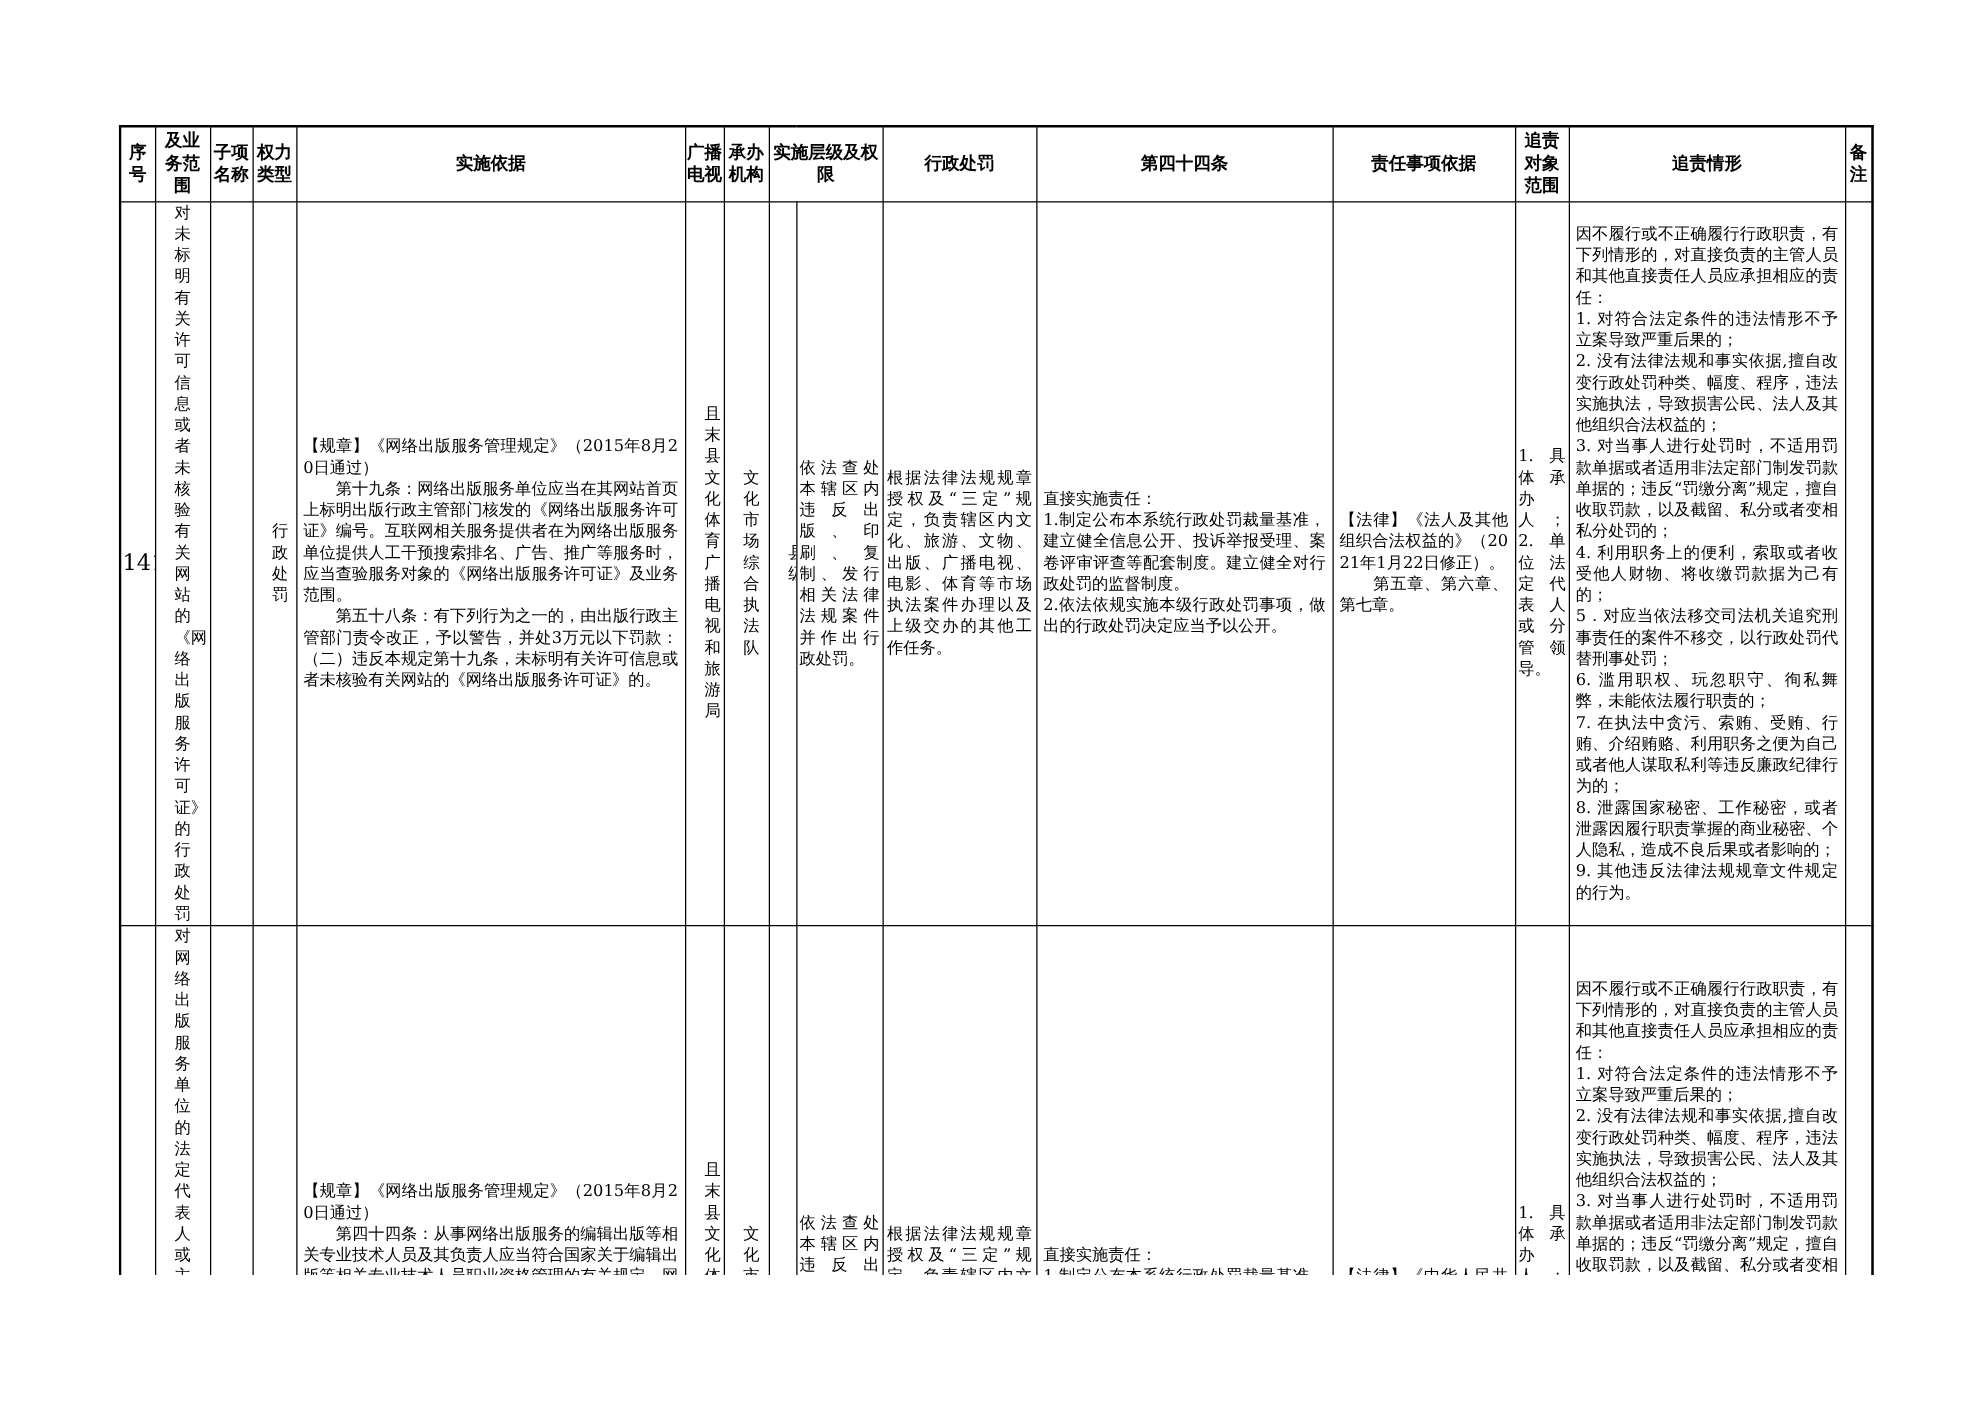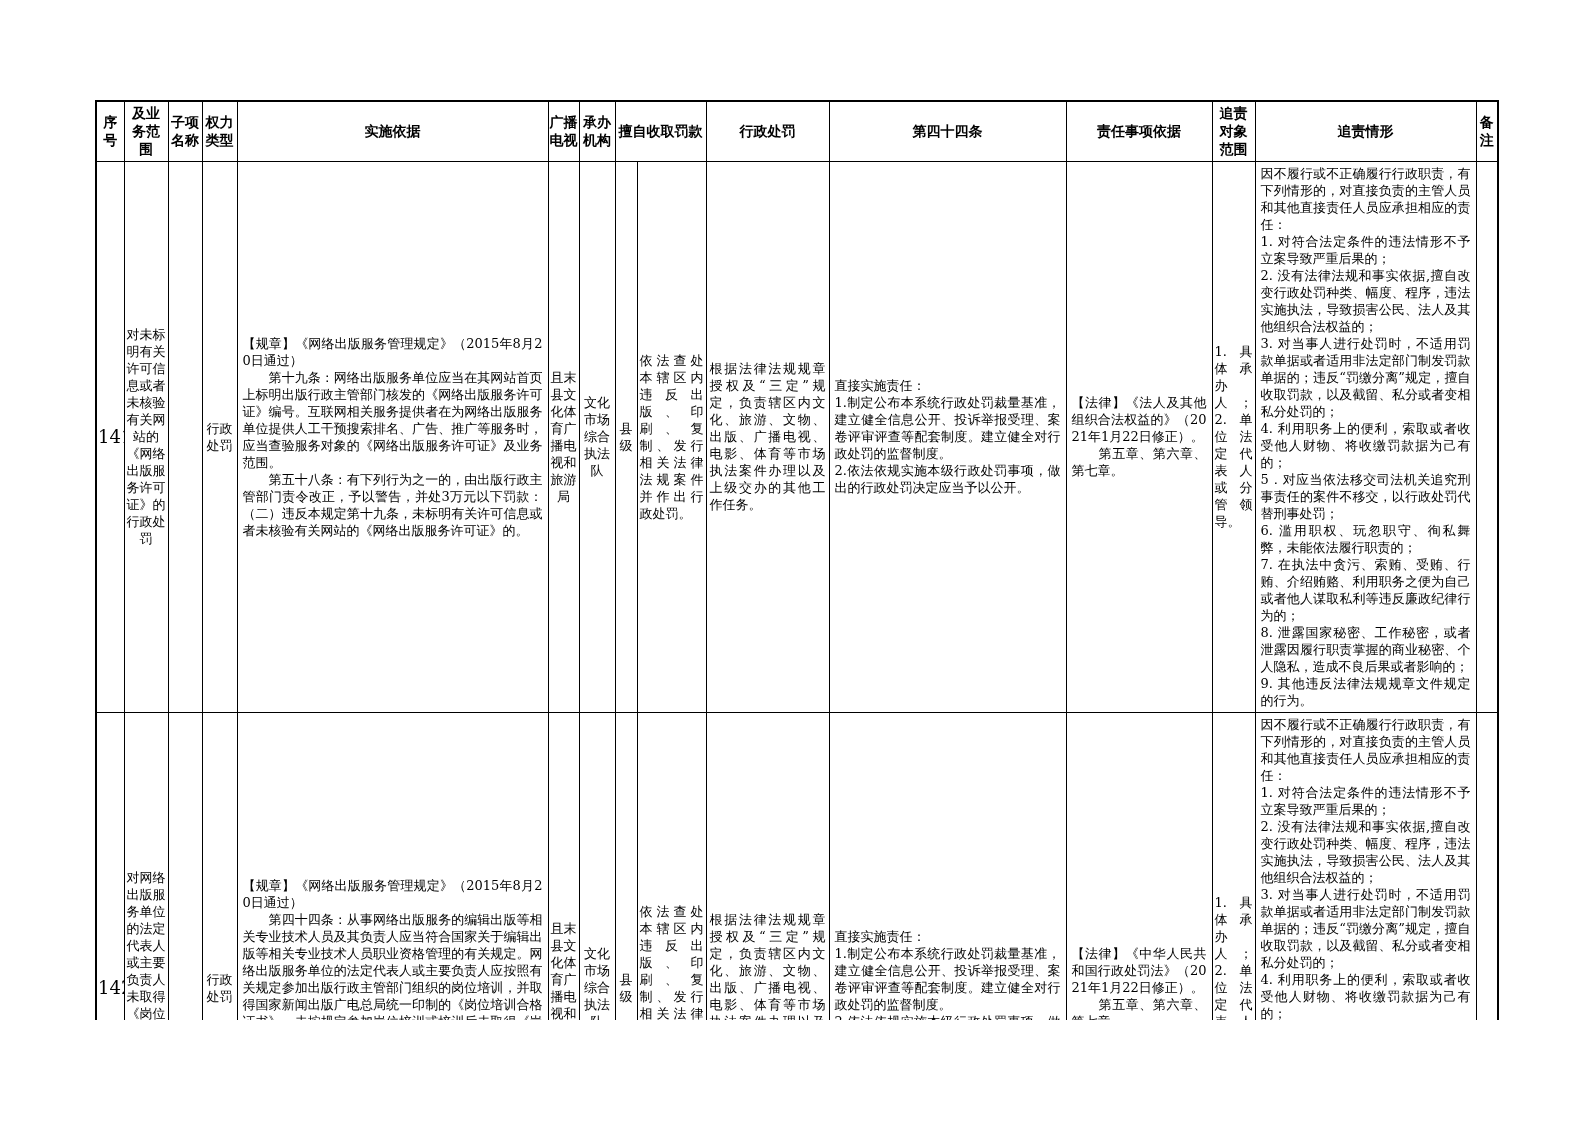--- a/index.html
+++ b/index.html
@@ -34,21 +34,21 @@
   table.power-list th {
     font-weight: bold;
     font-size: 14px;
     line-height: 1.3;
     padding: 2px 1px;
     text-align: center;
     font-family: "DejaVu Sans", sans-serif;
   }
   td { font-size: 13px; line-height: 17px; }
   .txt { white-space: pre-wrap; text-align: justify; padding: 3px 5px; word-break: break-all; margin-top: 24px; }
-  .ctr { text-align: center; padding: 0 1px; word-break: break-all; }
+  .ctr { padding: 0 15px; word-break: break-all; }
   .seq { text-align: center; font-size: 18px; }
   tr.r-head   { height: 55px; }
   tr.r-carry  { height: 77px; }
   tr.r-data   { height: 513px; }
   
   td.carry-cell { vertical-align: top; }
   .carry-clip { overflow: hidden; height: 70px; }
   .carry-text {
     margin-top: -8px;
     white-space: pre-wrap;
@@ -85,21 +85,21 @@
 
       <tbody>
           <tr class="r-head">
         <th>序号</th>
         <th>及业务范围</th>
         <th>子项名称</th>
         <th>权力类型</th>
         <th>实施依据</th>
         <th>广播电视</th>
         <th>承办机构</th>
-        <th colspan="2">擅自收取罚款</th>
+        <th colspan="2">实施层级及权限</th>
         <th>行政处罚</th>
         <th>第四十四条</th>
         <th>责任事项依据</th>
         <th>追责对象范围</th>
         <th>追责情形</th>
         <th>备注</th>
       </tr>
 
 
       <tr class="r-data">

